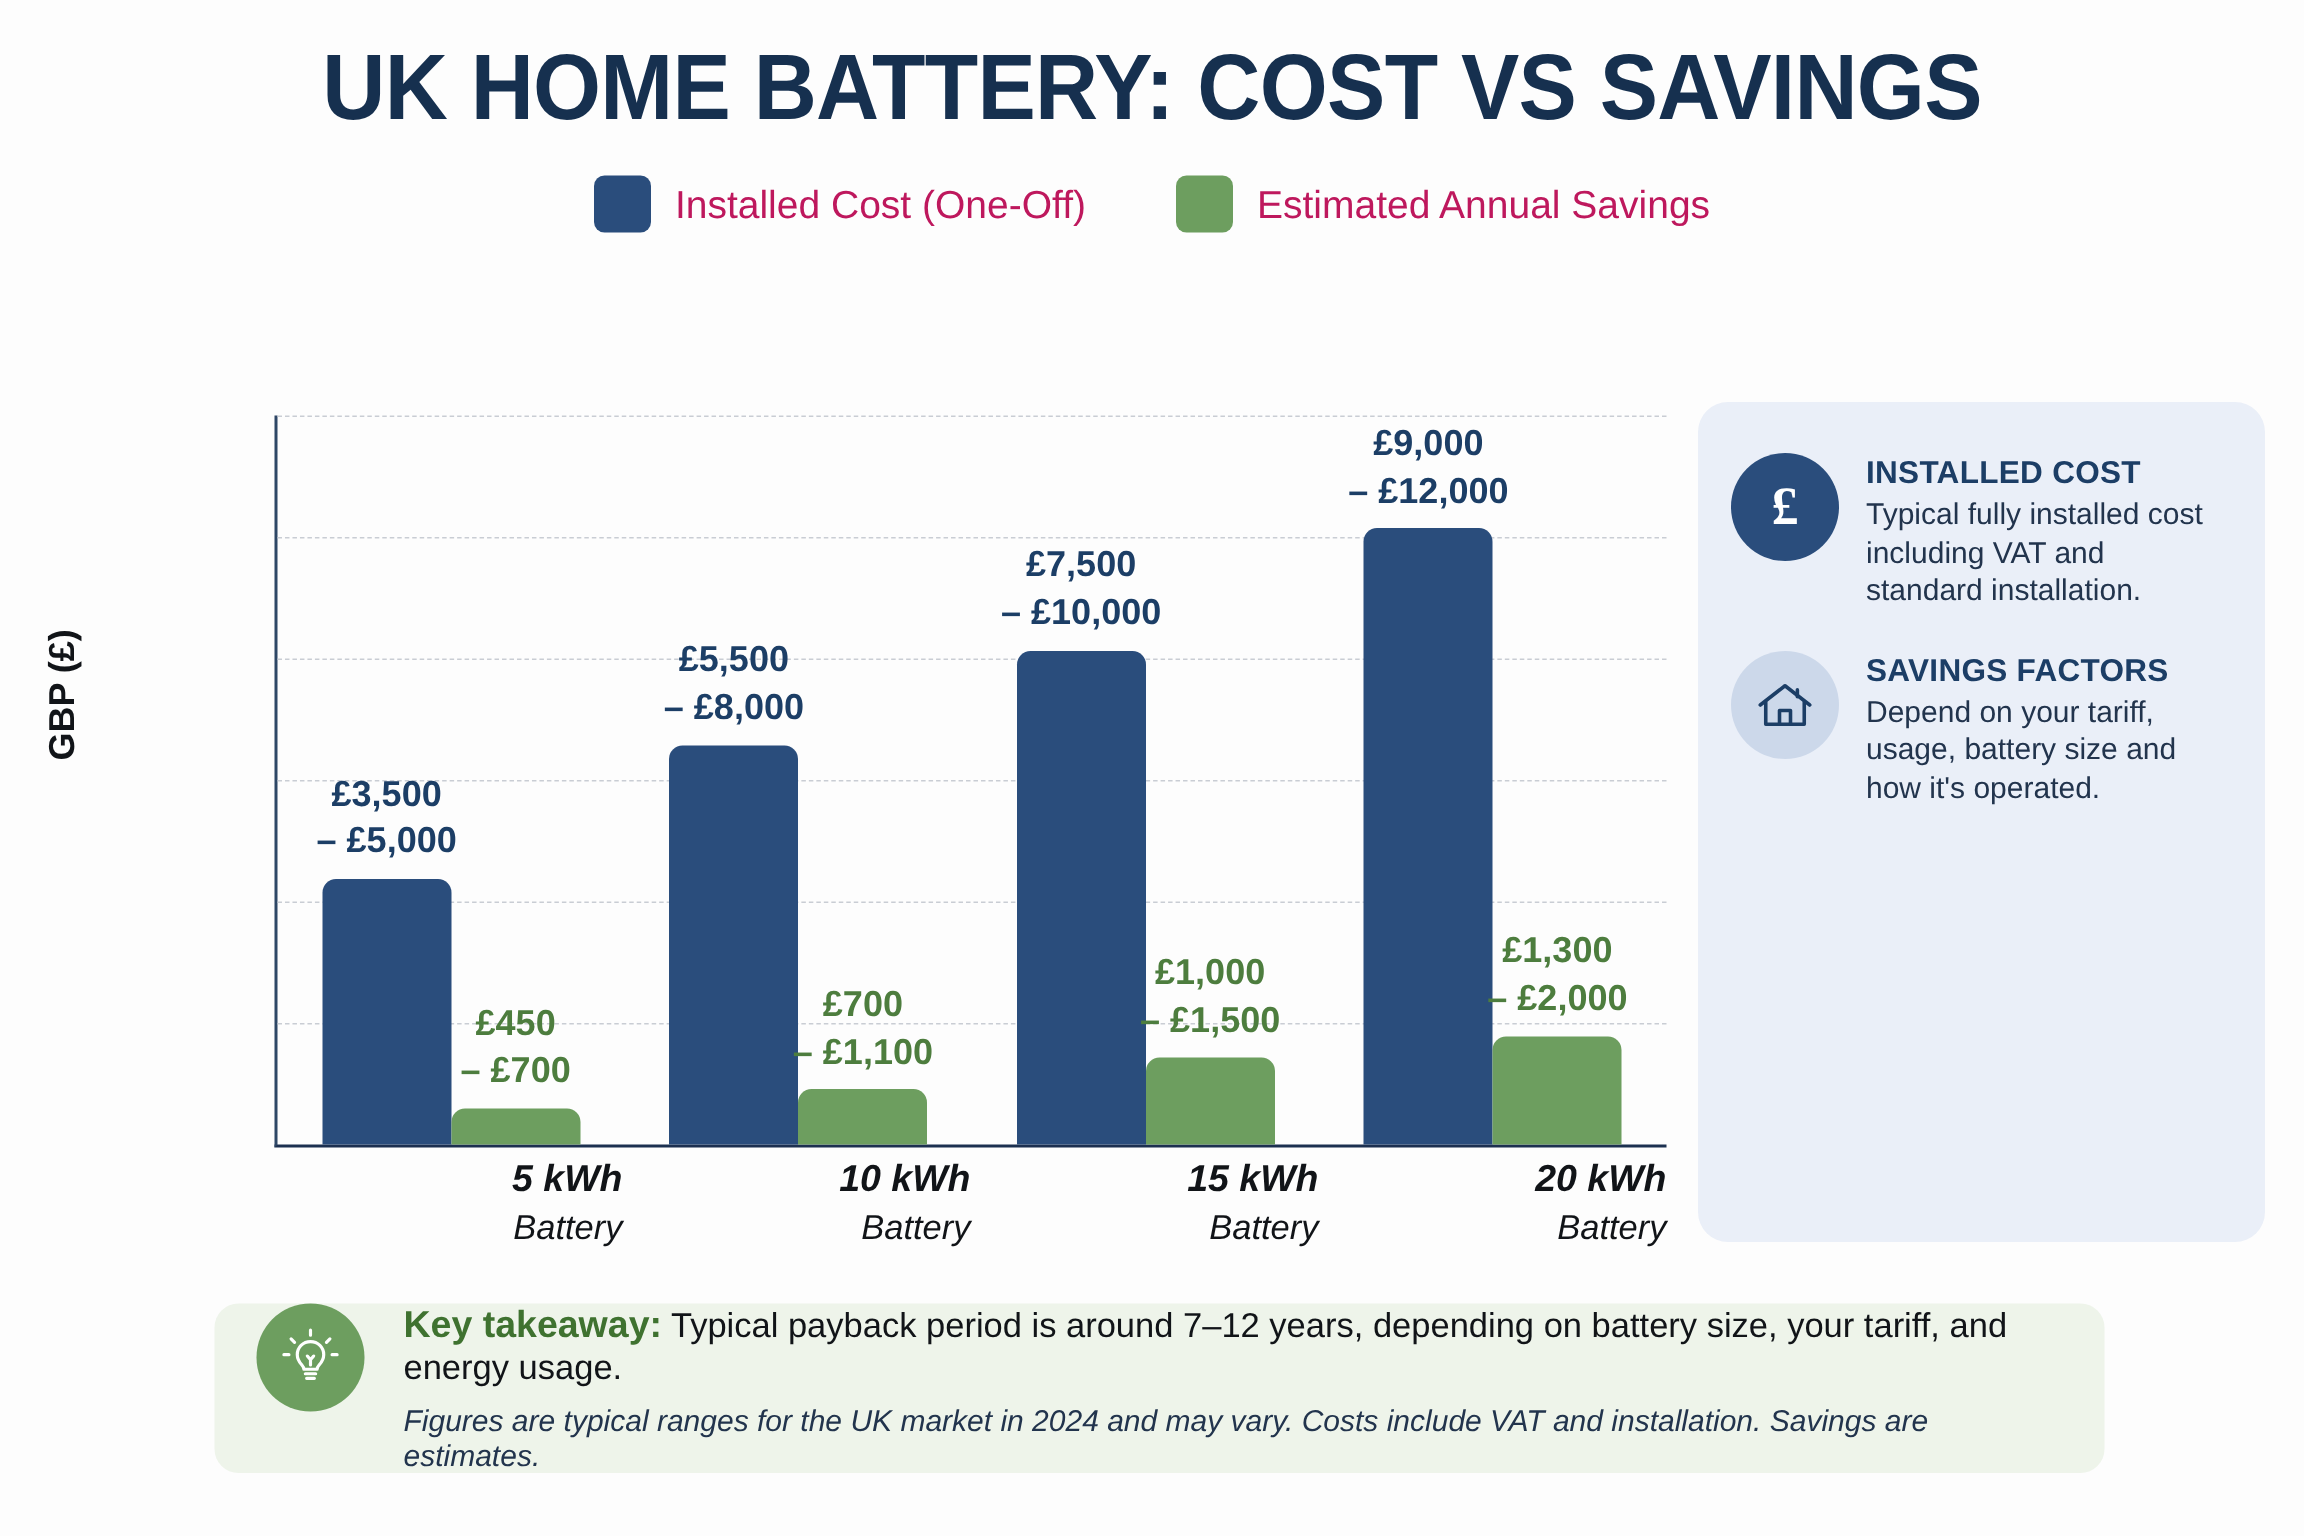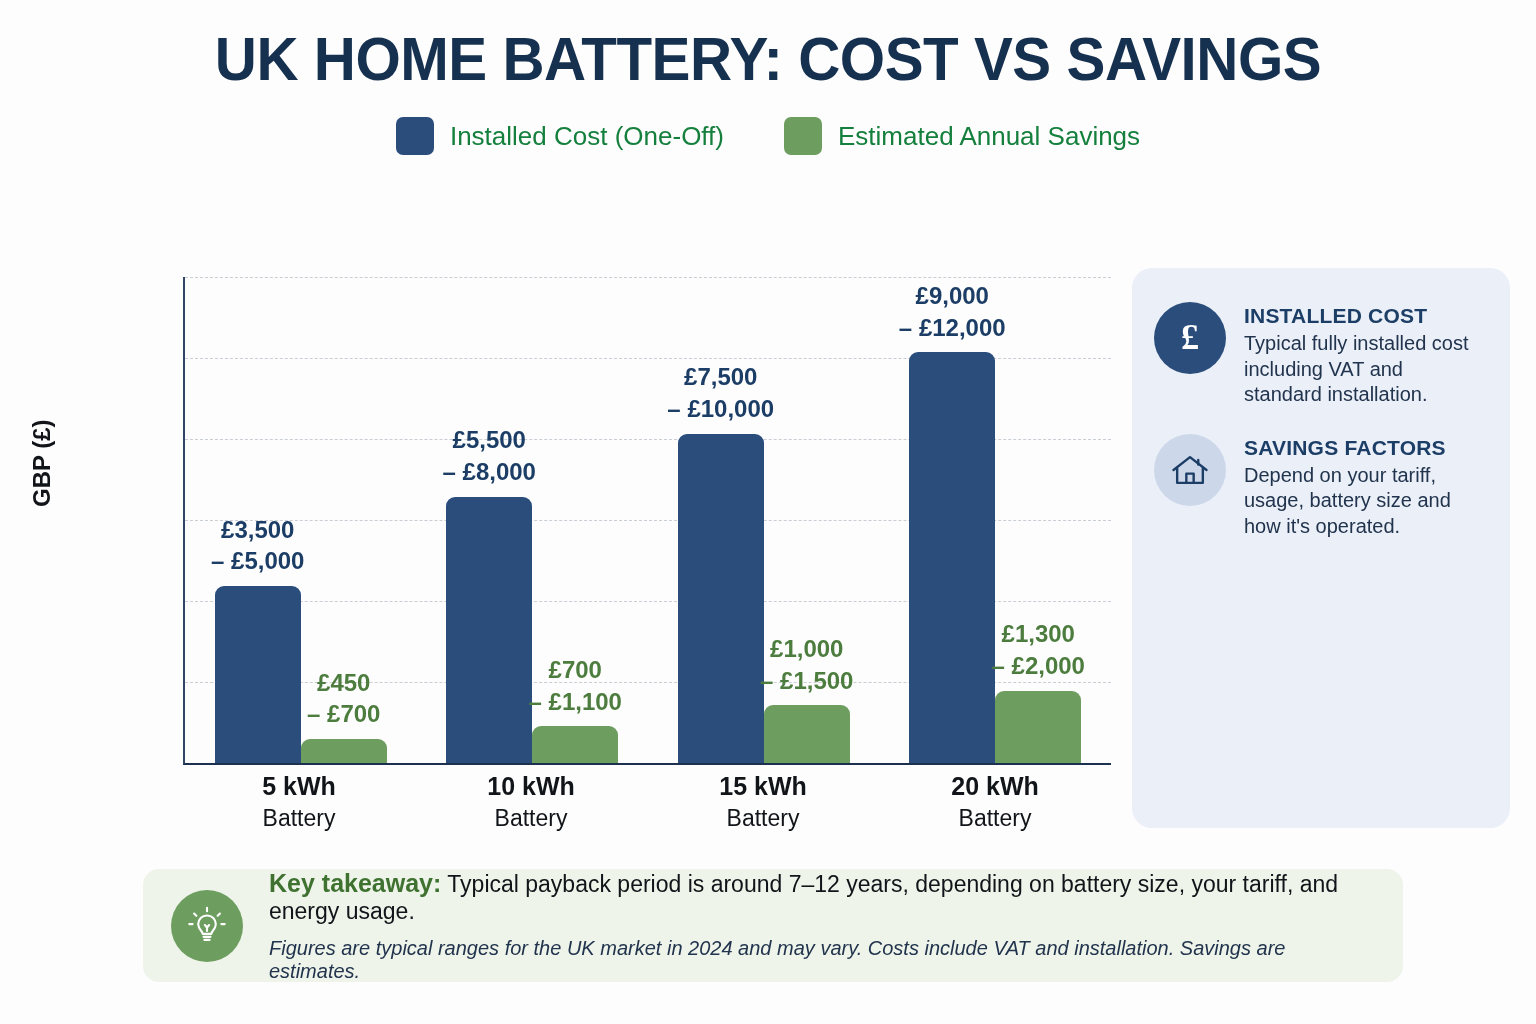--- a/index.html
+++ b/index.html
@@ -35,21 +35,21 @@
     display: flex;
     justify-content: center;
     align-items: center;
     gap: 60px;
     margin-top: 26px;
   }
   .legend-item { display: flex; align-items: center; gap: 16px; }
   .legend-swatch {
     width: 38px; height: 38px; border-radius: 7px;
   }
-  .legend-label { font-size: 26px; color: #15803d; }
+  .legend-label { font-size: 26px; color: #be185d; }
 
   
   .chart-wrap {
     position: absolute;
     left: 0; top: 252px;
     width: 1130px; height: 600px;
   }
   .ylabel {
     position: absolute;
     left: 28px; top: 255px;
@@ -101,21 +101,21 @@
     line-height: 1.32;
   }
   .bar.cost .bar-label { color: #1c3e66; }
   .bar.save .bar-label { color: #4d7d3e; }
   .xticks {
     position: absolute;
     left: 183px; top: 520px;
     width: 928px;
     display: flex;
   }
-  .xtick { flex: 1; text-align: center; }
+  .xtick { flex: 1; text-align: right; font-style: italic; }
   .xtick .xt-main { font-size: 25px; font-weight: bold; color: #111418; }
   .xtick .xt-sub  { font-size: 23px; color: #111418; margin-top: 4px; }
 
   
   .side-panel {
     position: absolute;
     left: 1132px; top: 268px;
     width: 378px; height: 560px;
     background: #eaeff8;
     border-radius: 20px;
@@ -141,21 +141,20 @@
   .info-body { font-size: 20px; color: #22344d; line-height: 1.28; }
 
   
   .takeaway {
     position: absolute;
     left: 143px; top: 869px;
     width: 1260px; height: 113px;
     background: #eef4ea;
     border-radius: 16px;
     display: flex;
-    align-items: center;
     padding: 0 28px;
     gap: 26px;
   }
   .bulb-circle {
     width: 72px; height: 72px; min-width: 72px;
     border-radius: 50%;
     background: #6d9e5f;
     display: flex; align-items: center; justify-content: center;
   }
   .tk-line1 { font-size: 23px; color: #111418; }

